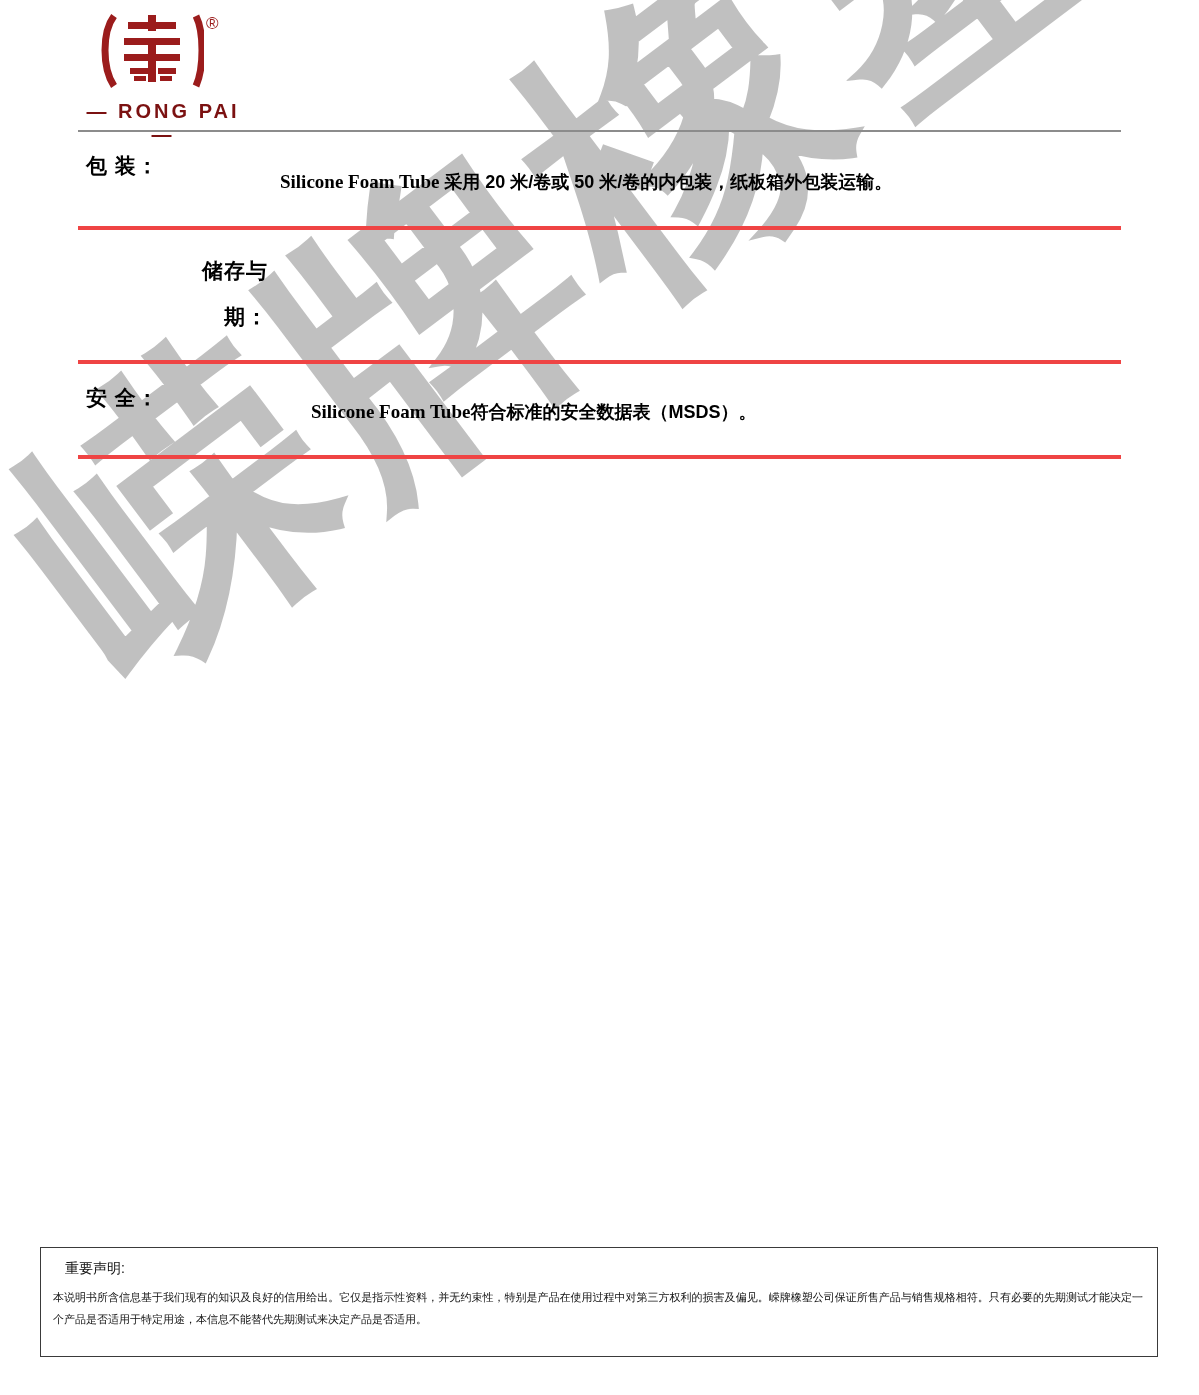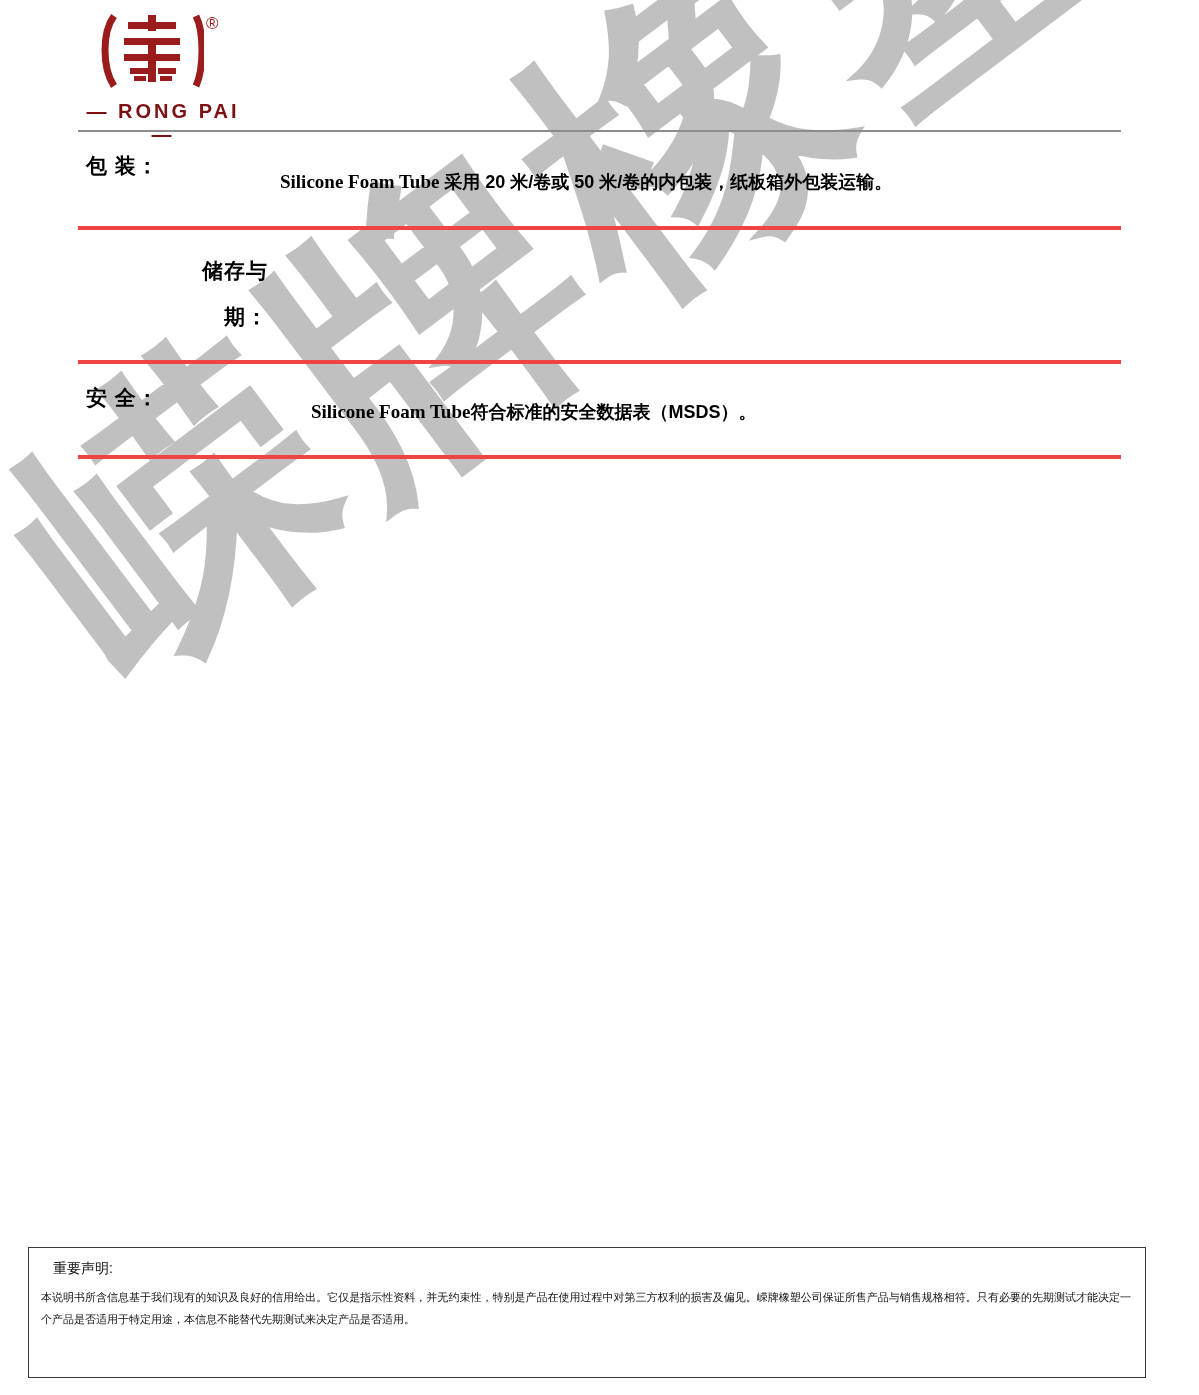--- a/index.html
+++ b/index.html
@@ -147,24 +147,24 @@
 
   .row.r1 .cell-body { padding-top: 16px; }
   .row.r2 .cell-label { padding-top: 18px; line-height: 2.2; }
   .row.r2 .cell-body { padding-top: 20px; }
   .row.r3 .cell-label { padding-top: 14px; }
   .row.r3 .cell-body { padding-top: 14px; }
 
   
   .disclaimer {
     position: absolute;
-    left: 28px;
+    left: 40px;
     top: 1247px;
     width: 1118px;
-    height: 131px;
+    height: 110px;
     border: 1px solid #3a3a3a;
     box-sizing: border-box;
     background: transparent;
     z-index: 3;
   }
   .disclaimer .d-title {
     position: absolute;
     left: 24px;
     top: 12px;
     font-family: "Liberation Sans", sans-serif;

